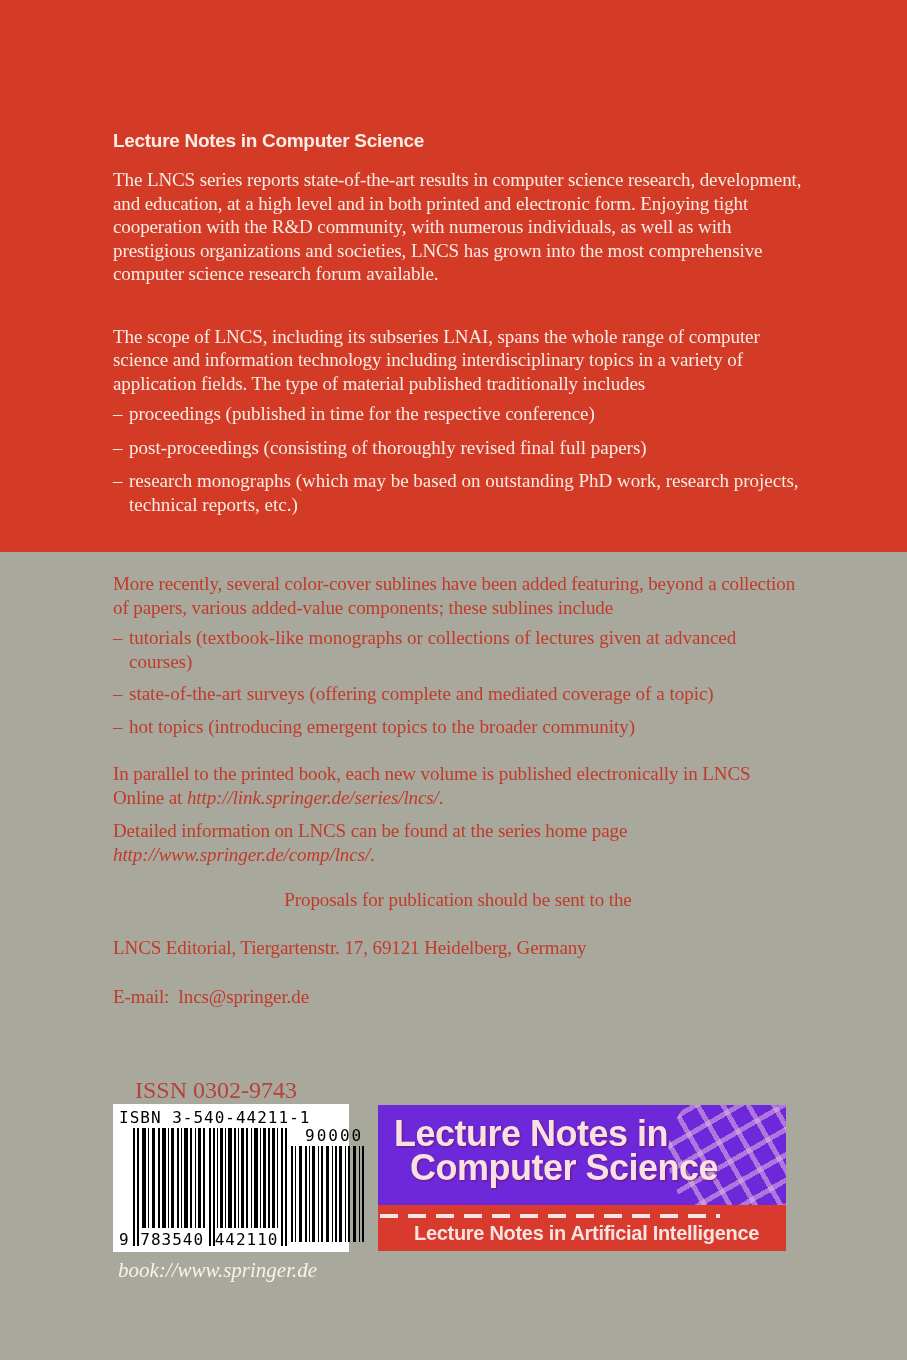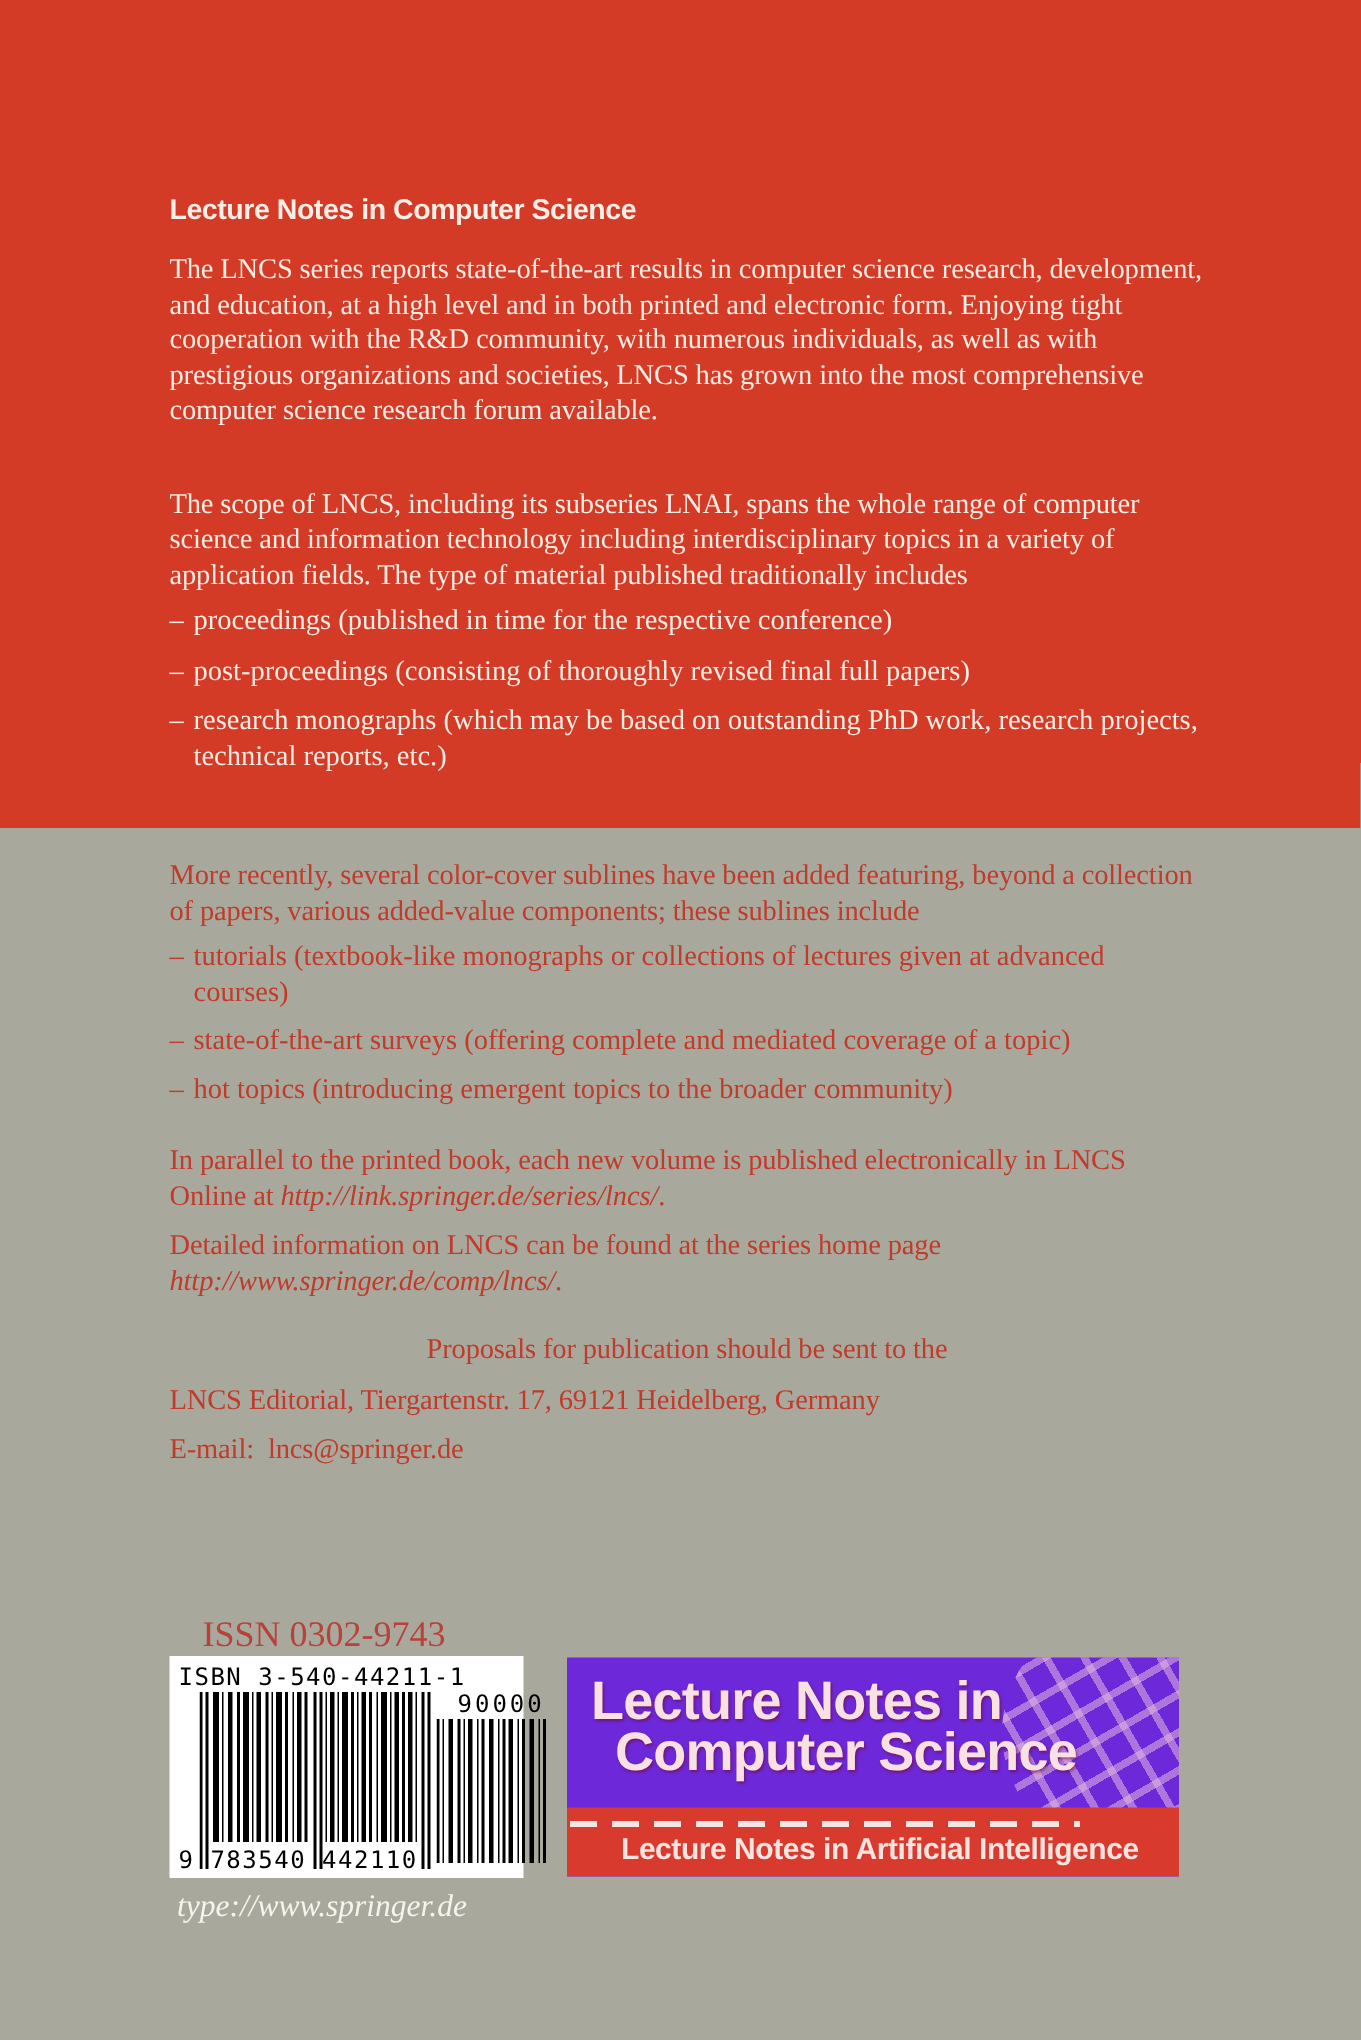--- a/index.html
+++ b/index.html
@@ -75,22 +75,22 @@
       <span>hot topics (introducing emergent topics to the broader community)</span>
     </div>
   </div>
   <p class="para" style="margin-top:24px;">
     <span>In parallel to the printed book, each new volume is published electronically in LNCS Online at </span><span class="it">http://link.springer.de/series/lncs/</span><span>.</span>
   </p>
   <p class="para" style="margin-top:10px;">
     <span>Detailed information on LNCS can be found at the series home page </span><span class="it">http://www.springer.de/comp/lncs/</span><span>.</span>
   </p>
   <p class="para" style="margin-top:22px;text-align:center;">Proposals for publication should be sent to the</p>
-  <p class="para" style="margin-top:10px;">LNCS Editorial, Tiergartenstr. 17, 69121 Heidelberg, Germany</p>
-  <p class="para" style="margin-top:10px;">
+  <p class="para" style="margin-top:24px;">LNCS Editorial, Tiergartenstr. 17, 69121 Heidelberg, Germany</p>
+  <p class="para" style="margin-top:26px;">
     <span>E-mail:</span>&nbsp; <span>lncs@springer.de</span>
   </p>
 </div>
 
 <div class="issn">ISSN 0302-9743</div>
 
 <div class="barcode-box">
   <div class="isbn">ISBN 3-540-44211-1</div>
   <svg class="bars" width="160" height="118">
     <g fill="#000">
@@ -160,13 +160,13 @@
   <div class="globe"></div>
   <div class="logo-bottom"></div>
   <div class="logo-title">
     <span>Lecture Notes in</span>
     <span class="l2">Computer Science</span>
   </div>
   <div class="dashes"></div>
   <div class="logo-sub">Lecture Notes in Artificial Intelligence</div>
 </div>
 
-<div class="url">type://www.springer.de</div>
+<div class="url">book://www.springer.de</div>
 
 </body></html>

